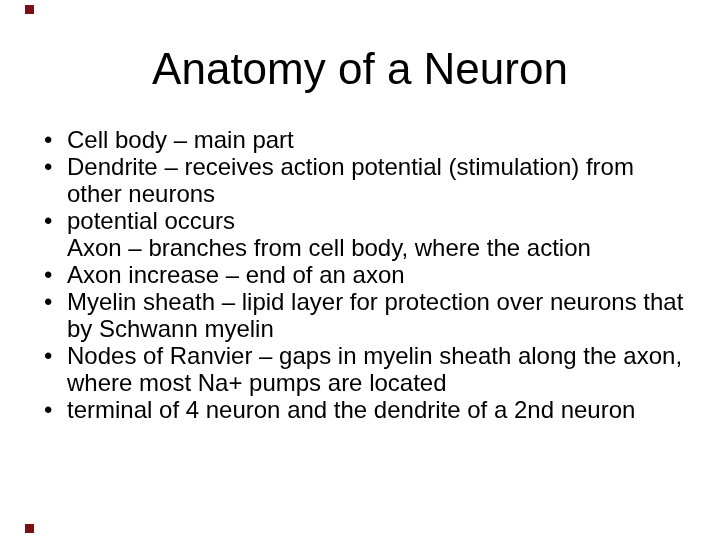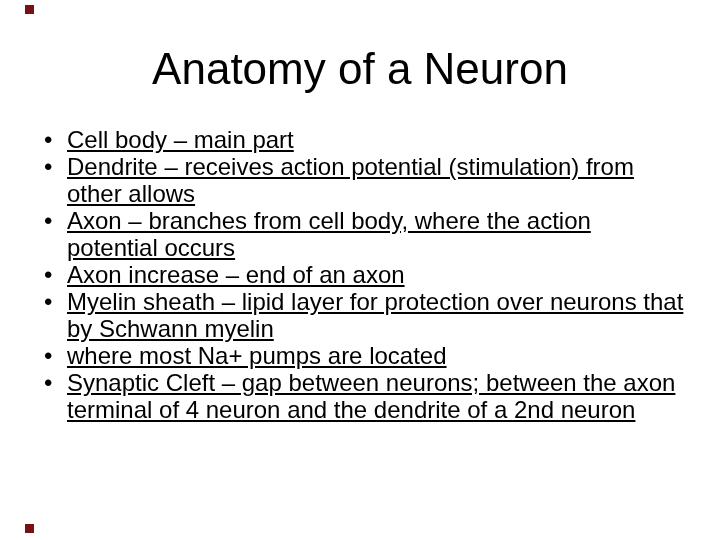--- a/index.html
+++ b/index.html
@@ -57,59 +57,58 @@
   .bullet-glyph {
     position: absolute;
     left: 0;
     top: 0;
     font-size: 24px;
     line-height: 27px;
   }
   .bullet-line {
     display: block;
     white-space: pre;
-    text-decoration: underline;
   }
 </style>
 </head>
 <body>
 
 <div class="slide" style="background: rgb(255, 255, 255); color: rgb(0, 0, 0);">
   <div class="corner-mark top" style="background: rgb(122, 16, 20);"></div>
   <div class="corner-mark bottom" style="background: rgb(122, 16, 20);"></div>
 
   <h1 class="slide-title">Anatomy of a Neuron</h1>
 
   <ul class="bullet-list">
       <li>
         <span class="bullet-glyph">•</span>
         <span class="bullet-line">Cell body – main part</span>
       </li>
       <li>
         <span class="bullet-glyph">•</span>
         <span class="bullet-line">Dendrite – receives action potential (stimulation) from</span>
-        <span class="bullet-line">other allows</span>
+        <span class="bullet-line">other neurons</span>
       </li>
       <li>
         <span class="bullet-glyph">•</span>
+        <span class="bullet-line">potential occurs</span>
         <span class="bullet-line">Axon – branches from cell body, where the action</span>
-        <span class="bullet-line">potential occurs</span>
       </li>
       <li>
         <span class="bullet-glyph">•</span>
         <span class="bullet-line">Axon increase – end of an axon</span>
       </li>
       <li>
         <span class="bullet-glyph">•</span>
         <span class="bullet-line">Myelin sheath – lipid layer for protection over neurons that</span>
         <span class="bullet-line">by Schwann myelin</span>
       </li>
       <li>
         <span class="bullet-glyph">•</span>
+        <span class="bullet-line">Nodes of Ranvier – gaps in myelin sheath along the axon,</span>
         <span class="bullet-line">where most Na+ pumps are located</span>
       </li>
       <li>
         <span class="bullet-glyph">•</span>
-        <span class="bullet-line">Synaptic Cleft – gap between neurons; between the axon</span>
         <span class="bullet-line">terminal of 4 neuron and the dendrite of a 2nd neuron</span>
       </li>
     </ul>
 </div>
 
 </body></html>

